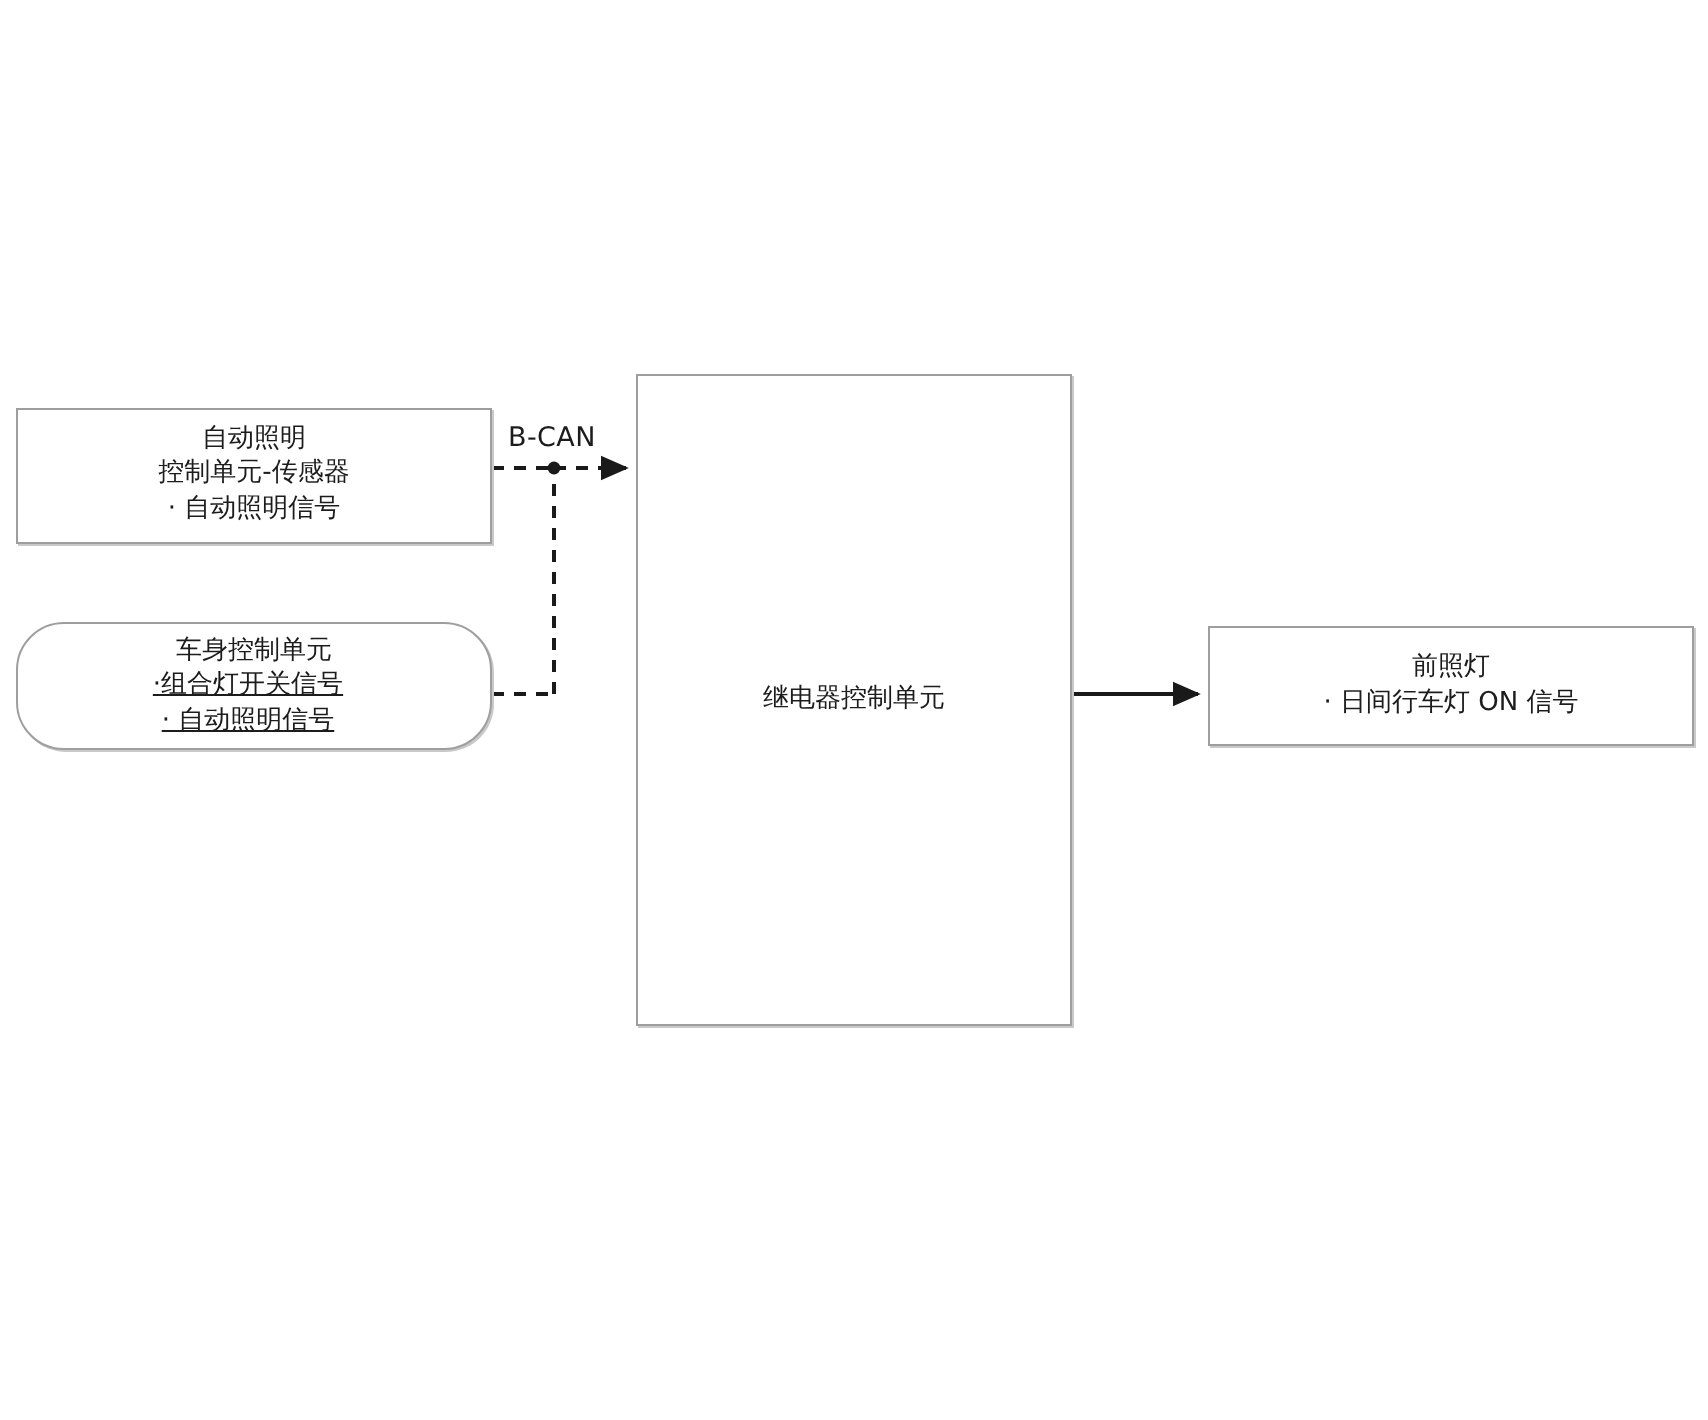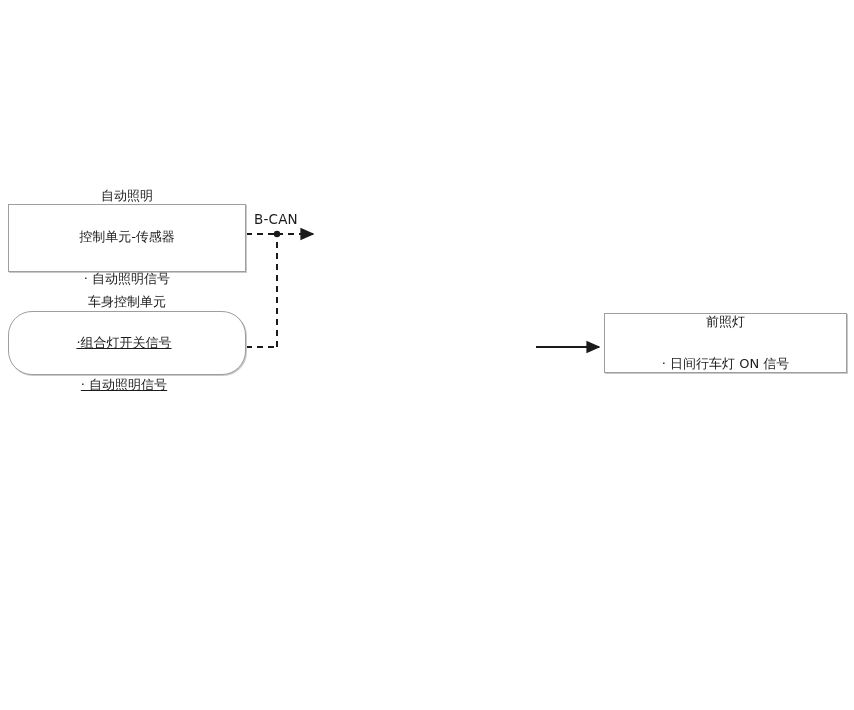--- a/index.html
+++ b/index.html
@@ -31,21 +31,20 @@
     border: 1px solid #9e9e9e;
     box-shadow: 1px 1px 0 0 #c9c9c9;
     display: flex;
     flex-direction: column;
     align-items: center;
     justify-content: center;
     text-align: center;
     line-height: 1.35;
     font-size: 13px;
     color: #1c1c1c;
-    gap: 24px;
   }
 
   .node .line {
     display: block;
     white-space: nowrap;
   }
 
   
   #node-auto-lighting {
     left: 8px;
@@ -135,19 +134,22 @@
     <span class="line">控制单元-传感器</span>
     <span class="line">· 自动照明信号</span>
   </div>
 
   <div class="node" id="node-body-control">
     <span class="line">车身控制单元</span>
     <span class="line sig">·组合灯开关信号</span>
     <span class="line sig">· 自动照明信号</span>
   </div>
 
+  <div class="node" id="node-relay-control">
+    <span class="line">继电器控制单元</span>
+  </div>
 
   <div class="node" id="node-headlamp">
     <span class="line">前照灯</span>
     <span class="line">· 日间行车灯 ON 信号</span>
   </div>
 
 </div>
 
 </body></html>

